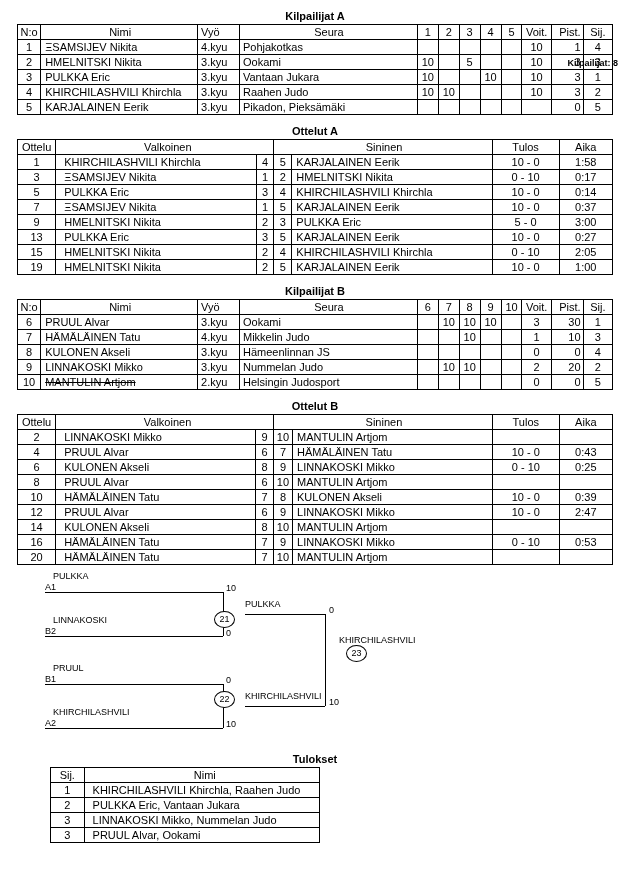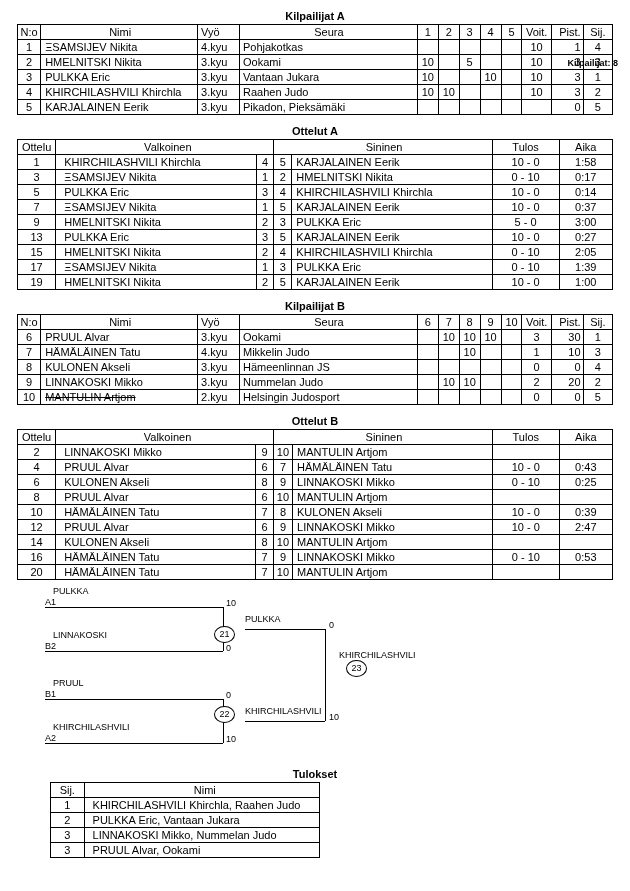--- a/index.html
+++ b/index.html
@@ -297,29 +297,20 @@
         <tr>
           <td class="m-no">15</td>
           <td class="m-white">HMELNITSKI Nikita</td>
           <td class="m-wnum">2</td>
           <td class="m-bnum">4</td>
           <td class="m-blue">KHIRCHILASHVILI Khirchla</td>
           <td class="m-res">0 - 10</td>
           <td class="m-time">2:05</td>
         </tr>
         <tr>
-          <td class="m-no">17</td>
-          <td class="m-white">ΞSAMSIJEV Nikita</td>
-          <td class="m-wnum">1</td>
-          <td class="m-bnum">3</td>
-          <td class="m-blue">PULKKA Eric</td>
-          <td class="m-res">0 - 10</td>
-          <td class="m-time">1:39</td>
-        </tr>
-        <tr>
           <td class="m-no">19</td>
           <td class="m-white">HMELNITSKI Nikita</td>
           <td class="m-wnum">2</td>
           <td class="m-bnum">5</td>
           <td class="m-blue">KARJALAINEN Eerik</td>
           <td class="m-res">10 - 0</td>
           <td class="m-time">1:00</td>
         </tr>
       </tbody>
   </table>

